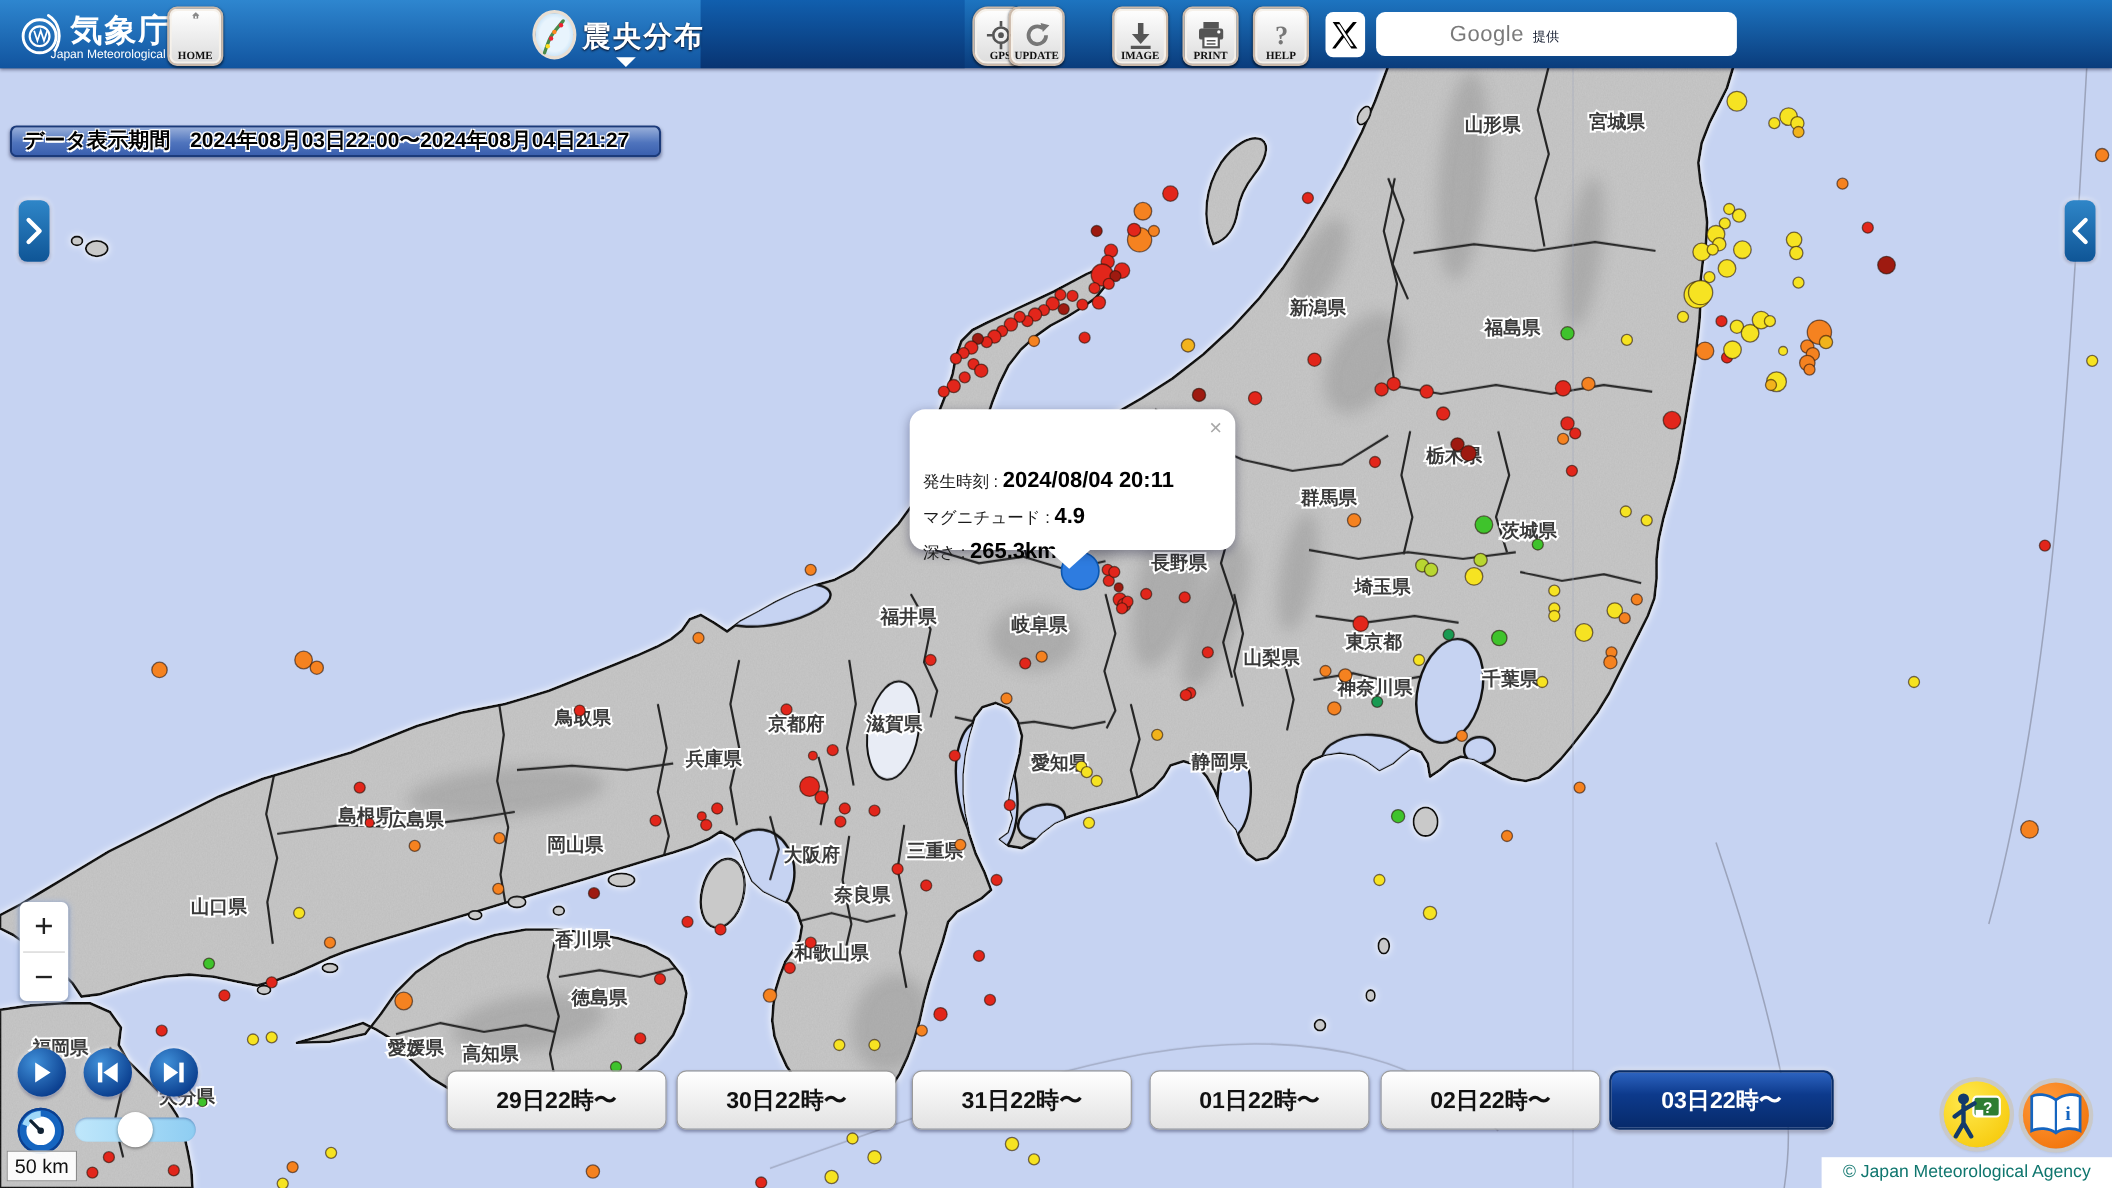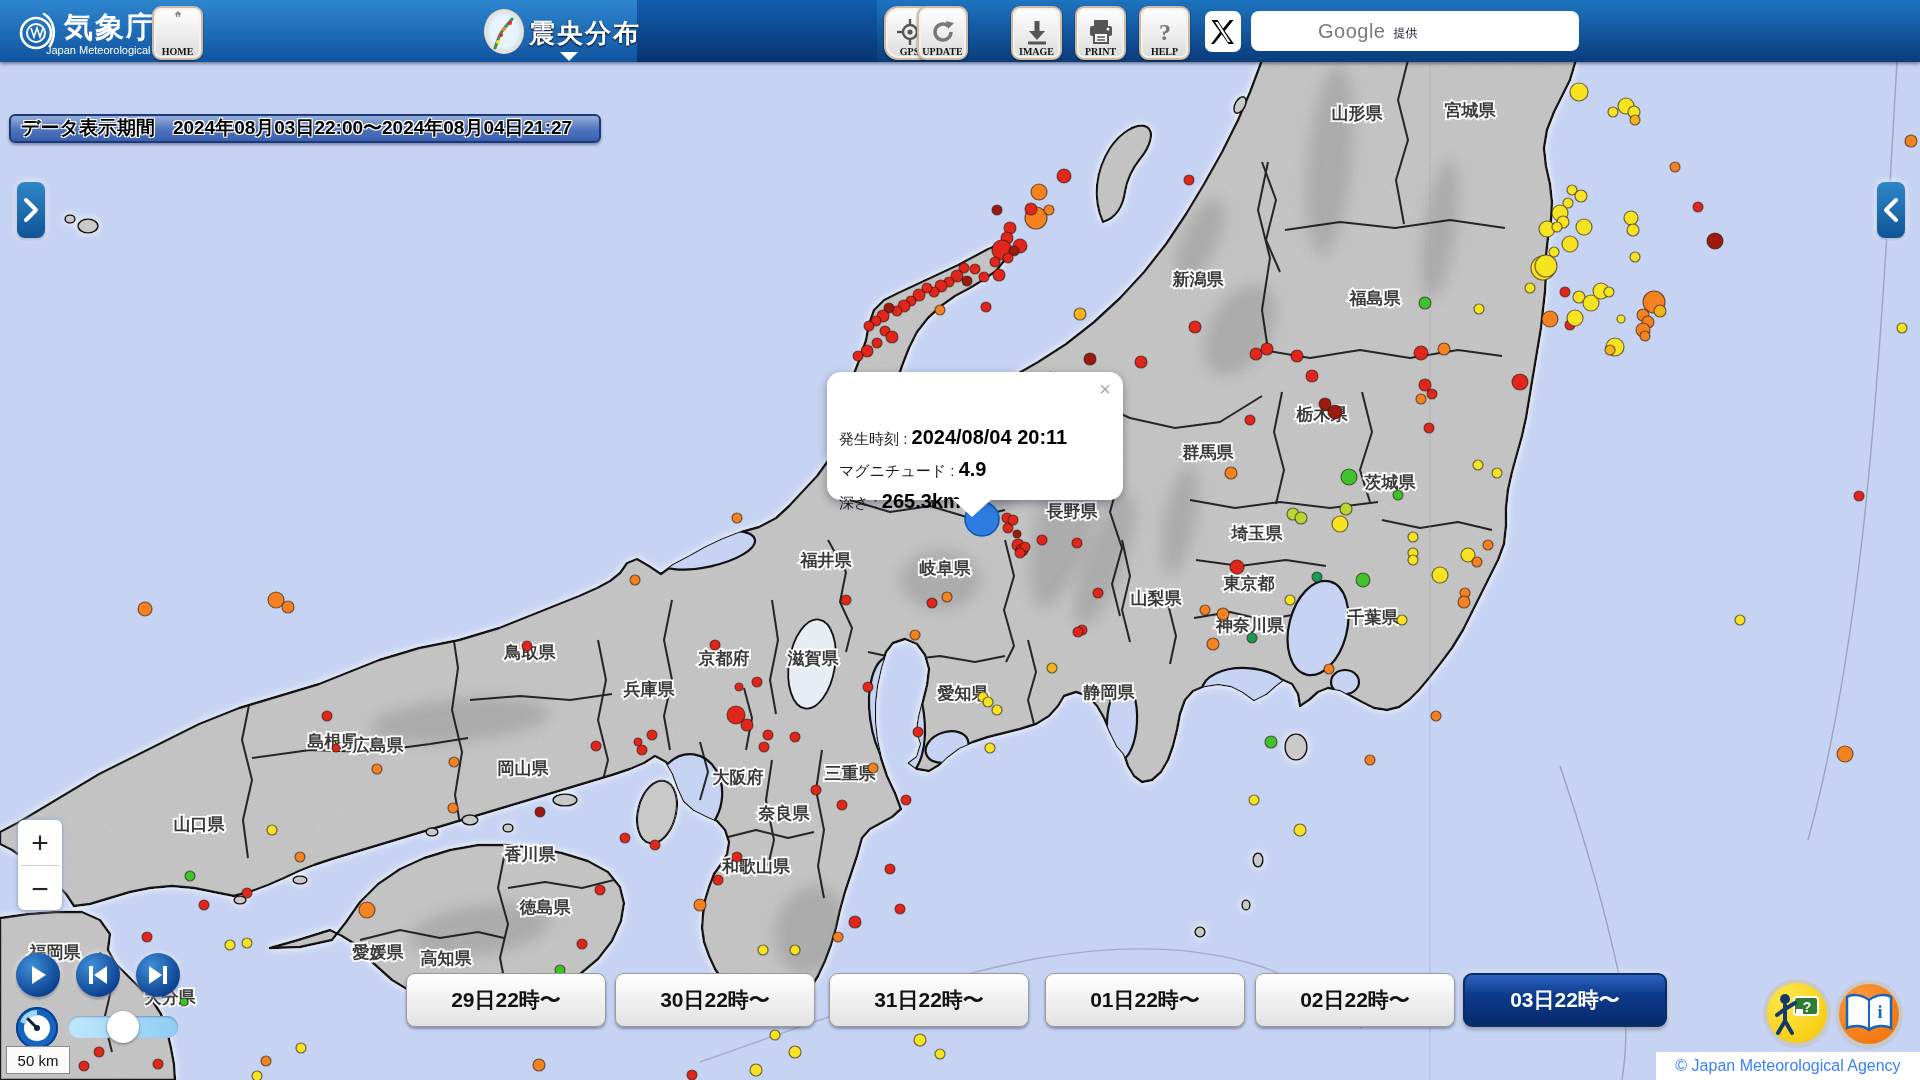--- a/index.html
+++ b/index.html
@@ -63,35 +63,35 @@
     background:radial-gradient(circle at 35% 30%,#3f8fd8,#0b3f8f 75%);
     box-shadow:0 0 5px rgba(255,255,255,.8),0 2px 3px rgba(0,0,50,.5);
     display:flex;align-items:center;justify-content:center;}
   .gauge{position:absolute;left:15px;top:1006px;z-index:16;cursor:pointer;}
   .slider{position:absolute;left:68px;top:1016px;width:110px;height:22px;z-index:16;border-radius:11px;
     background:linear-gradient(90deg,#bfe7fb,#8ecdf2);box-shadow:inset 0 1px 2px rgba(0,0,80,.3);cursor:pointer;}
   .slider .thumb{position:absolute;left:39px;top:-5px;width:32px;height:32px;border-radius:50%;
     background:#fff;box-shadow:0 1px 3px rgba(0,0,0,.45);}
   .scalebox{position:absolute;left:6px;top:1046px;z-index:16;width:62px;height:26px;background:rgba(255,255,255,.92);
     border:1px solid #8a8a8a;display:flex;align-items:center;justify-content:center;
-    font-size:15px;color:#111;}
+    font-size:18px;color:#111;}
 
   
   .tbtn{position:absolute;top:973px;height:54px;z-index:16;border-radius:9px;cursor:pointer;
     display:flex;align-items:center;justify-content:center;font-size:21px;font-weight:bold;color:#111;
     background:linear-gradient(#ffffff,#e2e2e2);border:1px solid #9a9a9a;box-sizing:border-box;
     box-shadow:0 2px 3px rgba(0,0,40,.35);}
   .tbtn.sel{background:linear-gradient(#2c63c0,#0d3a8c 40%,#072a6b);color:#fff;
     border:2px solid #0a2d66;box-shadow:0 0 6px rgba(255,255,255,.7),0 2px 4px rgba(0,0,40,.5);}
 
   
   .round-ic{position:absolute;z-index:16;border-radius:50%;cursor:pointer;
     box-shadow:0 0 0 4px #c9c9c9,0 2px 4px rgba(0,0,0,.4);}
   .copyright{position:absolute;left:1656px;top:1052px;width:264px;height:28px;z-index:16;background:#fff;
-    display:flex;align-items:center;justify-content:center;font-size:16px;color:#3b82f6;}
+    display:flex;align-items:center;justify-content:center;font-size:16px;color:#0f766e;}
 
   
   .popup{position:absolute;left:827px;top:372px;width:296px;height:128px;z-index:18;background:#fff;
     border-radius:14px;box-shadow:0 3px 10px rgba(0,0,40,.35);}
   .popup .row{position:absolute;left:12px;white-space:nowrap;margin-top:32px;}
   .popup .row .lab{font-size:15px;color:#1a1a1a;}
   .popup .row .val{font-size:20px;font-weight:bold;color:#000;}
   .popup .close{position:absolute;right:12px;top:6px;font-size:20px;color:#a8a8a8;cursor:pointer;}
   .popup .tail{position:absolute;left:125px;top:127px;width:0;height:0;
     border-left:20px solid transparent;border-right:20px solid transparent;border-top:18px solid #fff;}

